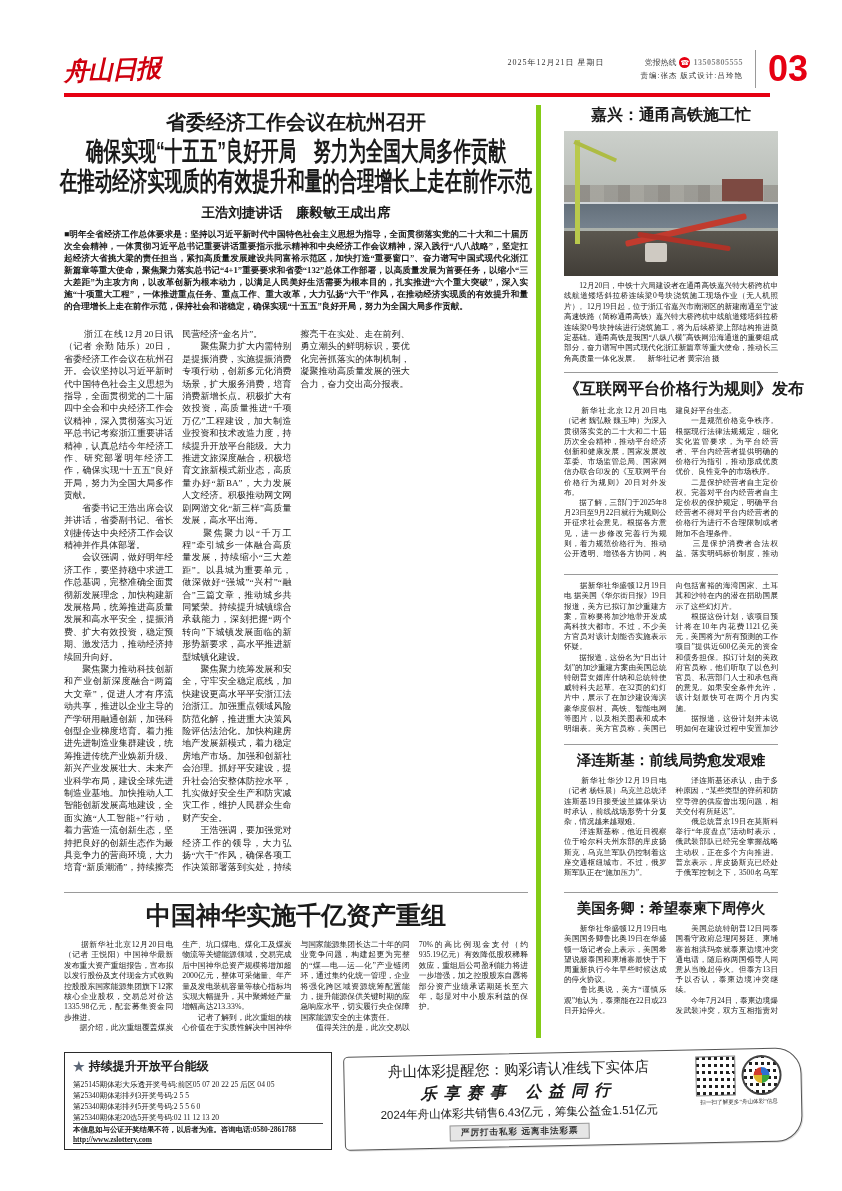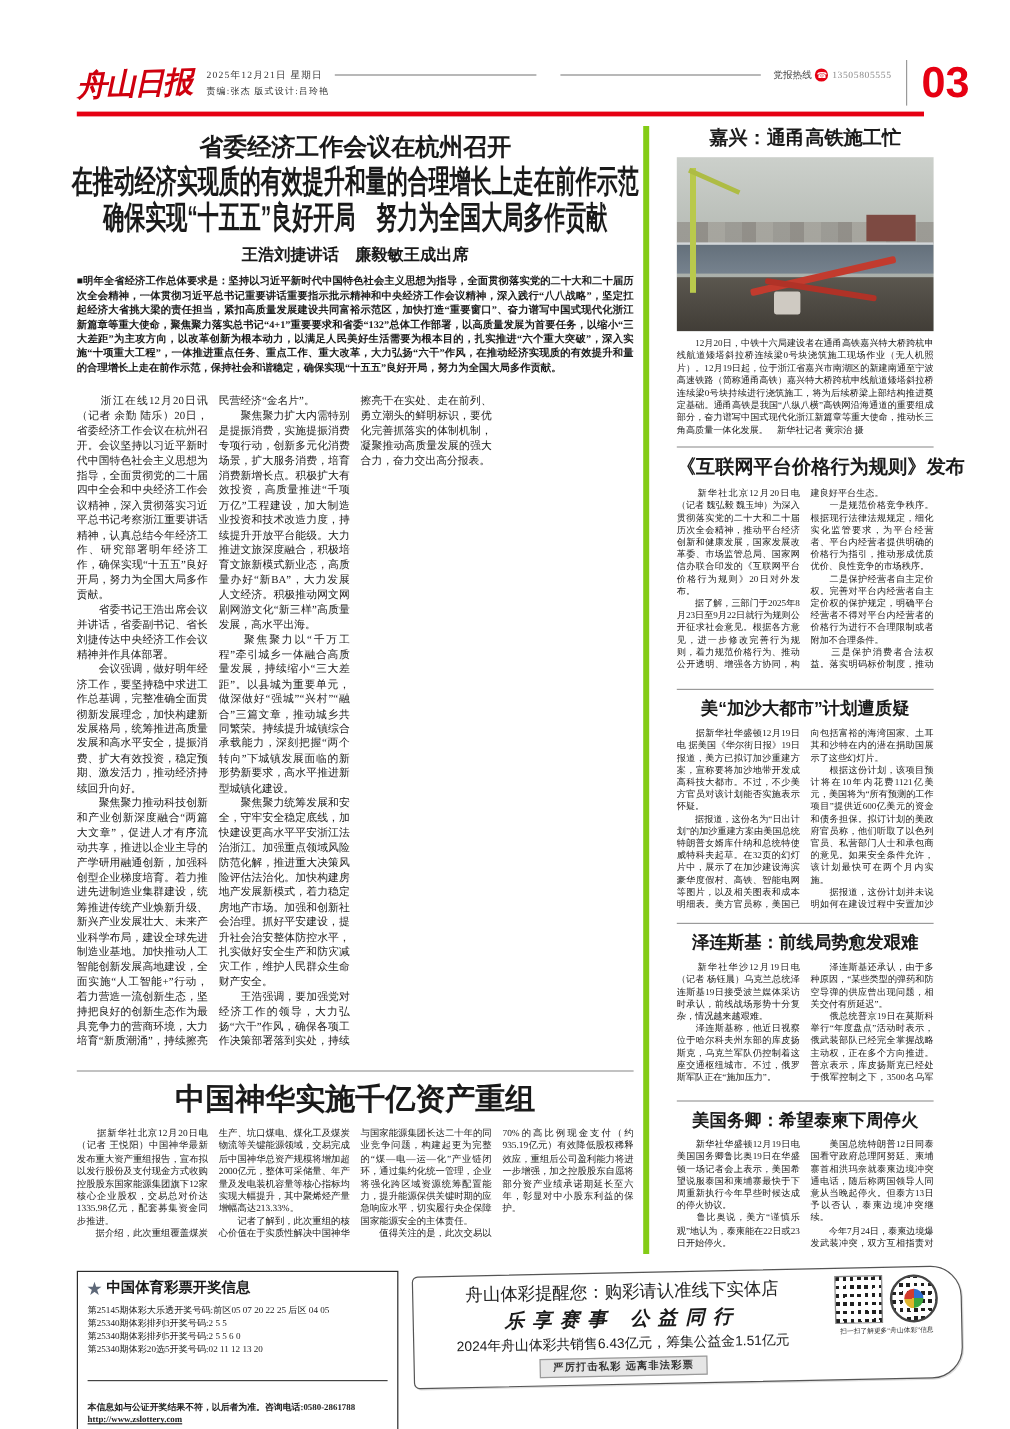--- a/index.html
+++ b/index.html
@@ -3,28 +3,28 @@
 <meta charset="utf-8">
 <style>
   * { margin:0; padding:0; box-sizing:border-box; }
   html,body { background:#ffffff; }
   body { font-family:"Liberation Serif", serif; color:#1a1a1a; }
   .page { position:relative; width:842px; height:1191px; margin:0 auto; background:#fff; padding:50px 34px 0 64px; overflow:hidden; }
 
   
   .masthead { display:flex; align-items:center; width:744px; }
   .mh-logo { font-family:"DejaVu Serif", serif; font-style:italic; font-weight:bold; font-size:25px; color:#cf000e; transform:rotate(-2deg); white-space:nowrap; letter-spacing:-1px; width:108px; }
-  .mh-mid { flex:1; display:flex; flex-direction:column; }
+  .mh-mid { flex:1; display:flex; flex-direction:column;align-items:flex-end; }
   .mh-row1 { display:flex; align-items:center; }
   .mh-date { font-size:8px; color:#333; white-space:nowrap; letter-spacing:1px; }
   .mh-line { flex:1; height:1px; background:#8a8a8a; margin:0 10px; }
   .mh-section { font-family:"Liberation Sans", sans-serif; font-weight:900; font-size:27px; letter-spacing:4px; color:#000; white-space:nowrap; }
   .mh-hotline { font-size:8px; color:#444; display:flex; align-items:center; gap:3px; white-space:nowrap; }
   .mh-hotline .phone { display:inline-flex; align-items:center; justify-content:center; width:11px; height:11px; border-radius:50%; background:#e60012; color:#fff; font-size:7px; }
-  .mh-hotnum { color:#8a8a8a; font-weight:normal; letter-spacing:.5px; }
+  .mh-hotnum { color:#8a8a8a; font-weight:bold; letter-spacing:.5px; }
   .mh-row2 { font-size:7.5px; color:#333; margin-top:3px; letter-spacing:1px; }
   .mh-div { width:1px; height:38px; background:#9a9a9a; margin:0 12px; }
   .mh-page { font-family:"Liberation Sans", sans-serif; font-weight:700; font-size:36px; color:#e60012; line-height:1; }
   .red-rule { width:706px; height:4px; background:#e60012; margin-top:5px; }
 
   
   .main { display:flex; width:706px; margin-top:8px; }
   .col-left { width:464px; }
   .col-right { width:242px; border-left:5px solid #84cc16; padding-left:23px; margin-left:8px; }
 
@@ -55,21 +55,21 @@
   .r-art-head { text-align:center; font-family:"Liberation Sans", sans-serif; font-weight:900; font-size:14.5px; margin:5px 0 6px; white-space:nowrap; }
   .r-art-head.tight { font-size:16px; }
   .r-body { column-count:2; column-gap:9px; column-fill:auto; font-size:7.6px; line-height:10.2px; text-align:justify; white-space:pre-line; overflow:hidden; }
 
   
   .bottom { display:flex; width:744px; margin-top:14px; gap:12px; align-items:flex-start; }
   .lotto-box { width:268px; border:1.5px solid #2b2b2b; padding:5px 8px 4px; }
   .lotto-title { display:flex; align-items:center; gap:4px; font-family:"Liberation Sans", sans-serif; font-weight:900; font-size:12px; margin-bottom:4px; }
   .lotto-star { color:#5e6878; font-size:13px; line-height:1; }
   .lotto-line { font-size:7.6px; line-height:11px; color:#222; white-space:nowrap; }
-  .lotto-foot { border-top:1px solid #444; margin-top:20px; padding-top:17px; font-size:7.4px; font-weight:bold; line-height:10px; color:#222; }
+  .lotto-foot { border-top:1px solid #444; margin-top:0; padding-top:1px; font-size:7.4px; font-weight:bold; line-height:10px; color:#222; }
   .lotto-url { text-decoration:underline; }
   .ticket { width:458px; border:1px solid #555; border-radius:5px 26px 26px 5px; padding:6px 10px 6px 14px; display:flex; gap:8px; transform:rotate(-1.2deg); background:#fff; box-shadow:1px 1px 0 #ddd; }
   .ticket-left { flex:1; text-align:center; }
   .t-line1 { font-family:"Liberation Sans", sans-serif; font-size:14.5px; color:#222; white-space:nowrap; }
   .t-line2 { font-family:"DejaVu Serif", serif; font-style:italic; font-weight:bold; font-size:16px; letter-spacing:7px; margin:3px 0 2px; }
   .t-line3 { font-family:"Liberation Sans", sans-serif; font-size:11.5px; white-space:nowrap; }
   .t-warning { display:inline-block; margin-top:4px; font-family:"Liberation Sans", sans-serif; font-weight:bold; font-size:8.5px; color:#333; background:#e6e6e6; border:1px solid #9a9a9a; padding:1px 10px; letter-spacing:1px; }
   .ticket-right { width:104px; text-align:center; }
   .qr-row { display:flex; gap:6px; justify-content:center; }
   .qr { width:40px; height:40px; border:1px solid #888; background:
@@ -103,24 +103,24 @@
     <div class="mh-div"></div>
     <div class="mh-page">03</div>
   </div>
   <div class="red-rule"></div>
 
   <div class="main">
 
     <div class="col-left">
       <div class="kicker">省委经济工作会议在杭州召开</div>
       <div class="hl-line">
-          <span>在推动经济实现质的有效提升和量的合理增长上走在前作示范</span>
+          <span>确保实现“十五五”良好开局　努力为全国大局多作贡献</span>
         </div>
       <div class="hl-line">
-          <span>确保实现“十五五”良好开局　努力为全国大局多作贡献</span>
+          <span>在推动经济实现质的有效提升和量的合理增长上走在前作示范</span>
         </div>
       <div class="byline">王浩刘捷讲话　廉毅敏王成出席</div>
       <div class="intro">■明年全省经济工作总体要求是：坚持以习近平新时代中国特色社会主义思想为指导，全面贯彻落实党的二十大和二十届历次全会精神，一体贯彻习近平总书记重要讲话重要指示批示精神和中央经济工作会议精神，深入践行“八八战略”，坚定扛起经济大省挑大梁的责任担当，紧扣高质量发展建设共同富裕示范区，加快打造“重要窗口”、奋力谱写中国式现代化浙江新篇章等重大使命，聚焦聚力落实总书记“4+1”重要要求和省委“132”总体工作部署，以高质量发展为首要任务，以缩小“三大差距”为主攻方向，以改革创新为根本动力，以满足人民美好生活需要为根本目的，扎实推进“六个重大突破”，深入实施“十项重大工程”，一体推进重点任务、重点工作、重大改革，大力弘扬“六干”作风，在推动经济实现质的有效提升和量的合理增长上走在前作示范，保持社会和谐稳定，确保实现“十五五”良好开局，努力为全国大局多作贡献。</div>
       <div class="lead-body">　　浙江在线12月20日讯（记者 余勤 陆乐）20日，省委经济工作会议在杭州召开。会议坚持以习近平新时代中国特色社会主义思想为指导，全面贯彻党的二十届四中全会和中央经济工作会议精神，深入贯彻落实习近平总书记考察浙江重要讲话精神，认真总结今年经济工作、研究部署明年经济工作，确保实现“十五五”良好开局，努力为全国大局多作贡献。
 　　省委书记王浩出席会议并讲话，省委副书记、省长刘捷传达中央经济工作会议精神并作具体部署。
 　　会议强调，做好明年经济工作，要坚持稳中求进工作总基调，完整准确全面贯彻新发展理念，加快构建新发展格局，统筹推进高质量发展和高水平安全，提振消费、扩大有效投资，稳定预期、激发活力，推动经济持续回升向好。
 　　聚焦聚力推动科技创新和产业创新深度融合“两篇大文章”，促进人才有序流动共享，推进以企业主导的产学研用融通创新，加强科创型企业梯度培育。着力推进先进制造业集群建设，统筹推进传统产业焕新升级、新兴产业发展壮大、未来产业科学布局，建设全球先进制造业基地。加快推动人工智能创新发展高地建设，全面实施“人工智能+”行动，着力营造一流创新生态，坚持把良好的创新生态作为最具竞争力的营商环境，大力培育“新质潮涌”，持续擦亮民营经济“金名片”。
 　　聚焦聚力扩大内需特别是提振消费，实施提振消费专项行动，创新多元化消费场景，扩大服务消费，培育消费新增长点。积极扩大有效投资，高质量推进“千项万亿”工程建设，加大制造业投资和技术改造力度，持续提升开放平台能级。大力推进文旅深度融合，积极培育文旅新模式新业态，高质量办好“新BA”，大力发展人文经济。积极推动网文网剧网游文化“新三样”高质量发展，高水平出海。
 　　聚焦聚力以“千万工程”牵引城乡一体融合高质量发展，持续缩小“三大差距”。以县城为重要单元，做深做好“强城”“兴村”“融合”三篇文章，推动城乡共同繁荣。持续提升城镇综合承载能力，深刻把握“两个转向”下城镇发展面临的新形势新要求，高水平推进新型城镇化建设。
 　　聚焦聚力统筹发展和安全，守牢安全稳定底线，加快建设更高水平平安浙江法治浙江。加强重点领域风险防范化解，推进重大决策风险评估法治化。加快构建房地产发展新模式，着力稳定房地产市场。加强和创新社会治理。抓好平安建设，提升社会治安整体防控水平，扎实做好安全生产和防灾减灾工作，维护人民群众生命财产安全。
@@ -152,21 +152,20 @@
       <div class="hairline"></div>
       <div class="r-art-head tight">《互联网平台价格行为规则》发布</div>
       <div class="r-body" style="height:160px">　　新华社北京12月20日电（记者 魏弘毅 魏玉坤）为深入贯彻落实党的二十大和二十届历次全会精神，推动平台经济创新和健康发展，国家发展改革委、市场监管总局、国家网信办联合印发的《互联网平台价格行为规则》20日对外发布。
 　　据了解，三部门于2025年8月23日至9月22日就行为规则公开征求社会意见。根据各方意见，进一步修改完善行为规则，着力规范价格行为、推动公开透明、增强各方协同，构建良好平台生态。
 　　一是规范价格竞争秩序。根据现行法律法规规定，细化实化监管要求，为平台经营者、平台内经营者提供明确的价格行为指引，推动形成优质优价、良性竞争的市场秩序。
 　　二是保护经营者自主定价权。完善对平台内经营者自主定价权的保护规定，明确平台经营者不得对平台内经营者的价格行为进行不合理限制或者附加不合理条件。
 　　三是保护消费者合法权益。落实明码标价制度，推动动态定价、差别定价等规则公开，规范免密支付、自动续期、自动扣款等服务，更好保护消费者的知情权、选择权。
 　　行为规则将于2026年4月10日起实施，为经营者留出必要的规范调整时间。国家发展改革委、市场监管总局、国家网信办将组织主要平台经营者对照行为规则各项监管要求开展自查，自觉规范价格行为，切实抓好政策落实。</div>
 
       <div class="hairline"></div>
-      <div class="r-art-head">美“加沙大都市”计划遭质疑</div>
       <div class="r-body" style="height:155px">　　据新华社华盛顿12月19日电 据美国《华尔街日报》19日报道，美方已拟订加沙重建方案，宣称要将加沙地带开发成高科技大都市。不过，不少美方官员对该计划能否实施表示怀疑。
 　　据报道，这份名为“日出计划”的加沙重建方案由美国总统特朗普女婿库什纳和总统特使威特科夫起草。在32页的幻灯片中，展示了在加沙建设海滨豪华度假村、高铁、智能电网等图片，以及相关图表和成本明细表。美方官员称，美国已向包括富裕的海湾国家、土耳其和沙特在内的潜在捐助国展示了这些幻灯片。
 　　根据这份计划，该项目预计将在10年内花费1121亿美元，美国将为“所有预测的工作项目”提供近600亿美元的资金和债务担保。拟订计划的美政府官员称，他们听取了以色列官员、私营部门人士和承包商的意见。如果安全条件允许，该计划最快可在两个月内实施。
 　　据报道，这份计划并未说明如何在建设过程中安置加沙地带流离失所的巴勒斯坦民众。不少美国官员也对该计划能否实施表示严重怀疑，并质疑巴勒斯坦伊斯兰抵抗运动（哈马斯）是否会同意解除武装从而使该计划得以实施，以及美国能否说服潜在捐助国为此买单。在该计划方案的第二页，红色粗体字标注写道，加沙的重建依赖于哈马斯“解除武装并销毁所有武器和地道”。</div>
 
       <div class="hairline"></div>
       <div class="r-art-head">泽连斯基：前线局势愈发艰难</div>
       <div class="r-body" style="height:108px">　　新华社华沙12月19日电（记者 杨钰晨）乌克兰总统泽连斯基19日接受波兰媒体采访时承认，前线战场形势十分复杂，情况越来越艰难。
 　　泽连斯基称，他近日视察位于哈尔科夫州东部的库皮扬斯克，乌克兰军队仍控制着这座交通枢纽城市。不过，俄罗斯军队正在“施加压力”。
 　　泽连斯基还承认，由于多种原因，“某些类型的弹药和防空导弹的供应曾出现问题，相关交付有所延迟”。
@@ -179,21 +178,21 @@
 　　鲁比奥说，美方“谨慎乐观”地认为，泰柬能在22日或23日开始停火。
 　　美国总统特朗普12日同泰国看守政府总理阿努廷、柬埔寨首相洪玛奈就泰柬边境冲突通电话，随后称两国领导人同意从当晚起停火。但泰方13日予以否认，泰柬边境冲突继续。
 　　今年7月24日，泰柬边境爆发武装冲突，双方互相指责对方违反国际法。8月7日，双方在马来西亚吉隆坡举行的两国边界总委员会特别会议上就停火细则达成共识并签署协议，同意维持军队部署现状，承诺不再向边境增兵。洪玛奈和阿努廷10月26日在东盟峰会期间签署关于两国和平的联合声明。12月7日起，泰柬边境再次爆发激烈冲突。双方均指责对方“先开火”。</div>
     </div>
   </div>
 
   <div class="bottom">
     <div class="lotto-box">
       <div class="lotto-title">
         <span class="lotto-star">★</span>
-        <span>中国体育彩票开奖信息</span>
+        <span>持续提升开放平台能级</span>
       </div>
       <div class="lotto-line">第25145期体彩大乐透开奖号码:前区05 07 20 22 25 后区 04 05</div>
       <div class="lotto-line">第25340期体彩排列3开奖号码:2 5 5</div>
       <div class="lotto-line">第25340期体彩排列5开奖号码:2 5 5 6 0</div>
       <div class="lotto-line">第25340期体彩20选5开奖号码:02 11 12 13 20</div>
       <div class="lotto-foot">
         <span>本信息如与公证开奖结果不符，以后者为准。咨询电话:0580-2861788 </span><span class="lotto-url">http://www.zslottery.com</span>
       </div>
     </div>
 

